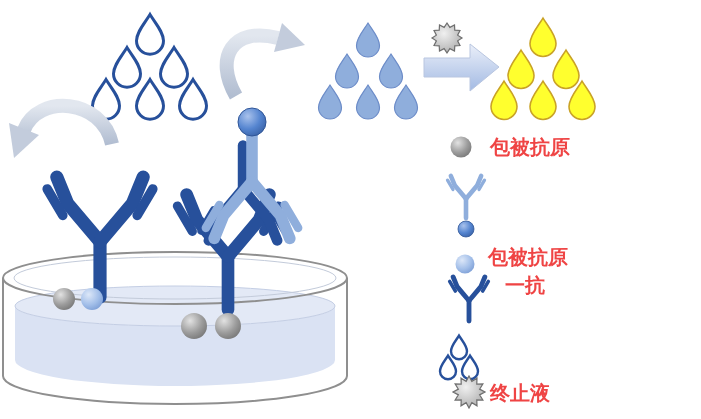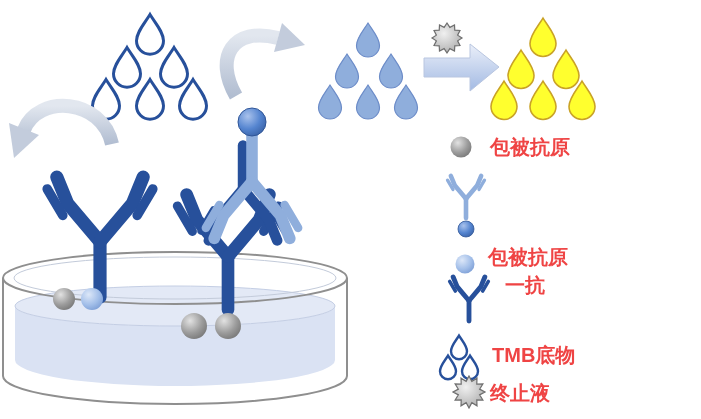--- a/index.html
+++ b/index.html
@@ -139,15 +139,14 @@
         <use href="#drop" transform="translate(448,366) scale(0.8)"></use>
         <use href="#drop" transform="translate(470,366) scale(0.8)"></use>
       </g>
       <polygon transform="translate(469,392)" fill="url(#gradStar)" stroke="#6E6E6E" stroke-width="1.2" points="0.00,-16.00 2.85,-10.63 8.00,-13.86 7.78,-7.78 13.86,-8.00 10.63,-2.85 16.00,0.00 10.63,2.85 13.86,8.00 7.78,7.78 8.00,13.86 2.85,10.63 0.00,16.00 -2.85,10.63 -8.00,13.86 -7.78,7.78 -13.86,8.00 -10.63,2.85 -16.00,0.00 -10.63,-2.85 -13.86,-8.00 -7.78,-7.78 -8.00,-13.86 -2.85,-10.63"></polygon>
     </g>
   </svg>
 
   <span class="lbl" style="left:490px;top:138px">包被抗原</span>
   <span class="lbl" style="left:488px;top:248px">包被抗原</span>
   <span class="lbl" style="left:505px;top:276px">一抗</span>
-  <span class="lbl" style="left:492px;top:346px">TMB底物</span>
   <span class="lbl" style="left:490px;top:384px">终止液</span>
 </div>
 
 </body></html>

